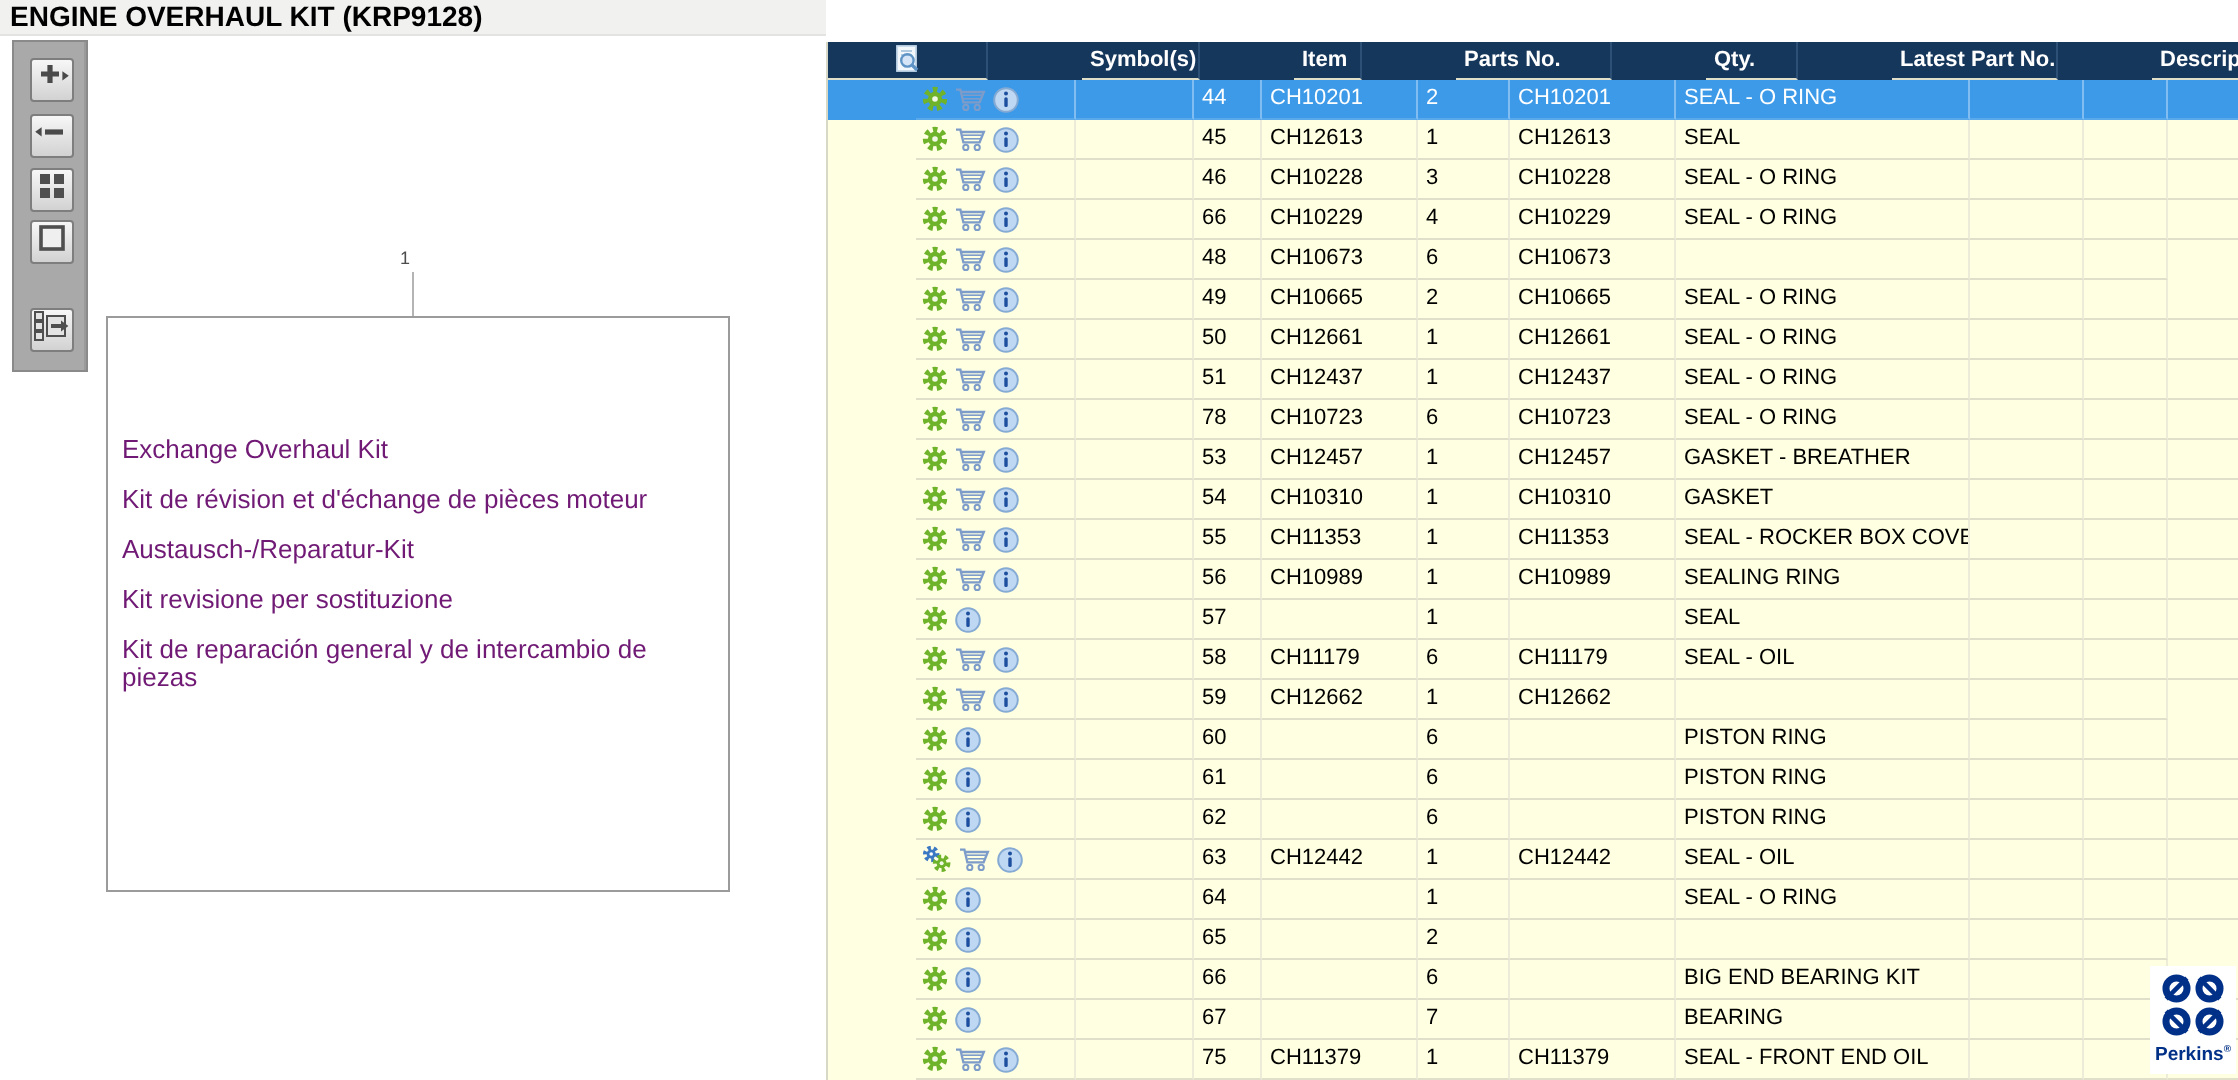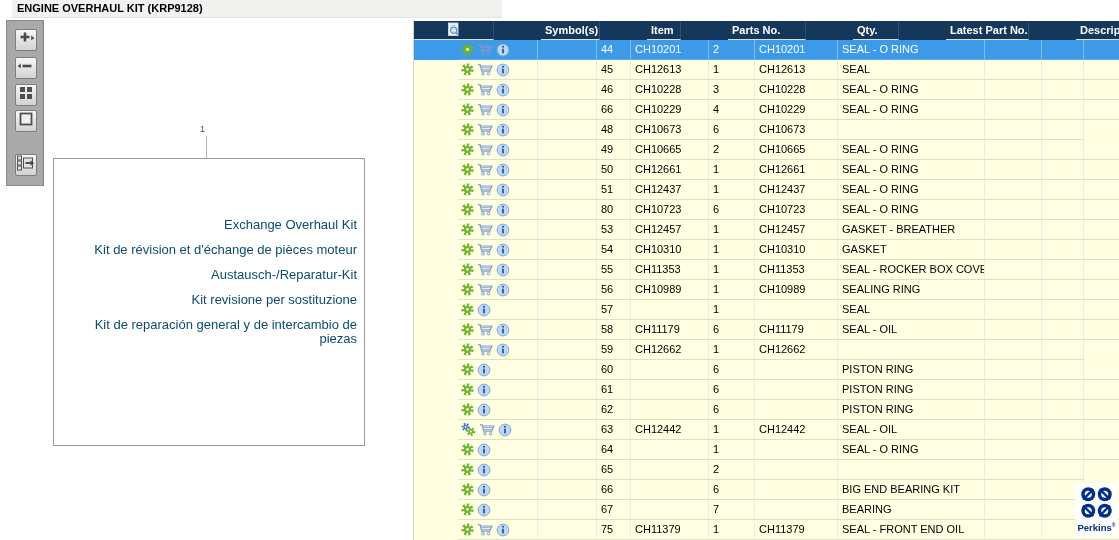--- a/index.html
+++ b/index.html
@@ -1,23 +1,23 @@
 <!DOCTYPE html>
 <html style="--table-header-bg: #16375c; --selected-row-bg: #3d9ae8; --row-bg: #ffffe1; --gear-green: #6fb32b; --kit-gear-blue: #3b78c4; --cart-blue: #7d9cc9; --info-blue: #1d4f9e; --perkins-blue: #003087;"><head>
 <meta charset="utf-8">
 <style>
   * { margin:0; padding:0; box-sizing:border-box; }
   html,body { width:1119px; height:540px; overflow:hidden; background:#fff;
               font-family:"Liberation Sans", sans-serif; }
 
   
-  .title-bar { position:absolute; left:0; top:0; width:490px; height:18px;
+  .title-bar { position:absolute; left:0; top:0; width:413px; height:18px;
                background:#f1f1ef; border-bottom:1px solid #e3e3e1;
-               font-size:11px; font-weight:bold; color:#000;
-               line-height:17px; padding-left:5px;margin-left:12px; }
+               font-size:14px; font-weight:bold; color:#000;
+               line-height:17px; padding-left:5px; }
 
   
   .toolbar { position:absolute; left:6px; top:20px; width:38px; height:166px;
              background:#a9a9a9; border:1px solid #8a8a8a;
              box-shadow:inset -1px 0 0 #9a9a9a; }
   .tb-btn { position:absolute; left:8px; width:22px; height:22px;
             background:linear-gradient(#f7f7f7,#d2d2d2);
             border:1px solid #7e7e7e; border-radius:2px;
             display:flex; align-items:center; justify-content:center; }
   .tb-btn:nth-child(1){ top:8px; }
@@ -25,21 +25,21 @@
   .tb-btn:nth-child(3){ top:63px; }
   .tb-btn:nth-child(4){ top:89px; }
   .tb-btn:nth-child(5){ top:133px; }
 
   
   .callout-num { position:absolute; left:200px; top:124px; font-size:9px; color:#4d4d4d; }
   .callout-line { position:absolute; left:206px; top:136px; width:1px; height:22px; background:#b4b4b4; }
   .kit-box { position:absolute; left:53px; top:158px; width:312px; height:288px;
              border:1px solid #9b9b9b; background:#fff; }
   .kit-text { position:absolute; left:53px; top:218px; width:312px; padding:0 8px;
-              text-align:right; font-size:13px; color:#0c4a6e; }
+              text-align:left; font-size:13px; color:#701a75; }
   .kit-line { line-height:14px; margin-bottom:11px; }
 
   
   .parts-table { position:absolute; left:413px; top:21px; width:706px; height:519px;
                  font-size:11px; border-left:1px solid #d8d8c6; }
   .t-row { display:grid;
            grid-template-columns:80px 59px 34px 78px 46px 83px 147px 57px 42px 80px;
            height:20px; }
   .t-header .t-row { height:19px; background:var(--table-header-bg,#16375c); color:#fff;gap:47px; }
   .t-header .t-cell { border-right:1px solid #2c5076; line-height:18px; font-weight:bold; }
@@ -450,21 +450,21 @@
           </span>
           <span class="icon">
             <svg width="14" height="14" viewBox="0 0 14 14">
       <circle cx="7" cy="7" r="5.9" fill="#bed7f3" stroke="#85aad3" stroke-width="1"></circle>
       <rect x="6.15" y="5.6" width="1.7" height="4.9" rx="0.8" fill="#1d4f9e"></rect>
       <circle cx="7" cy="3.7" r="1" fill="#1d4f9e"></circle>
             </svg>
           </span>
         </div>
         <div class="t-cell"></div>
-        <div class="t-cell">80</div>
+        <div class="t-cell">78</div>
         <div class="t-cell">CH10723</div>
         <div class="t-cell">6</div>
         <div class="t-cell">CH10723</div>
         <div class="t-cell">SEAL - O RING</div>
         <div class="t-cell"></div>
         <div class="t-cell"></div>
         <div class="t-cell"></div>
       </div>
       <div class="t-row">
         <div class="t-cell icons-cell">

